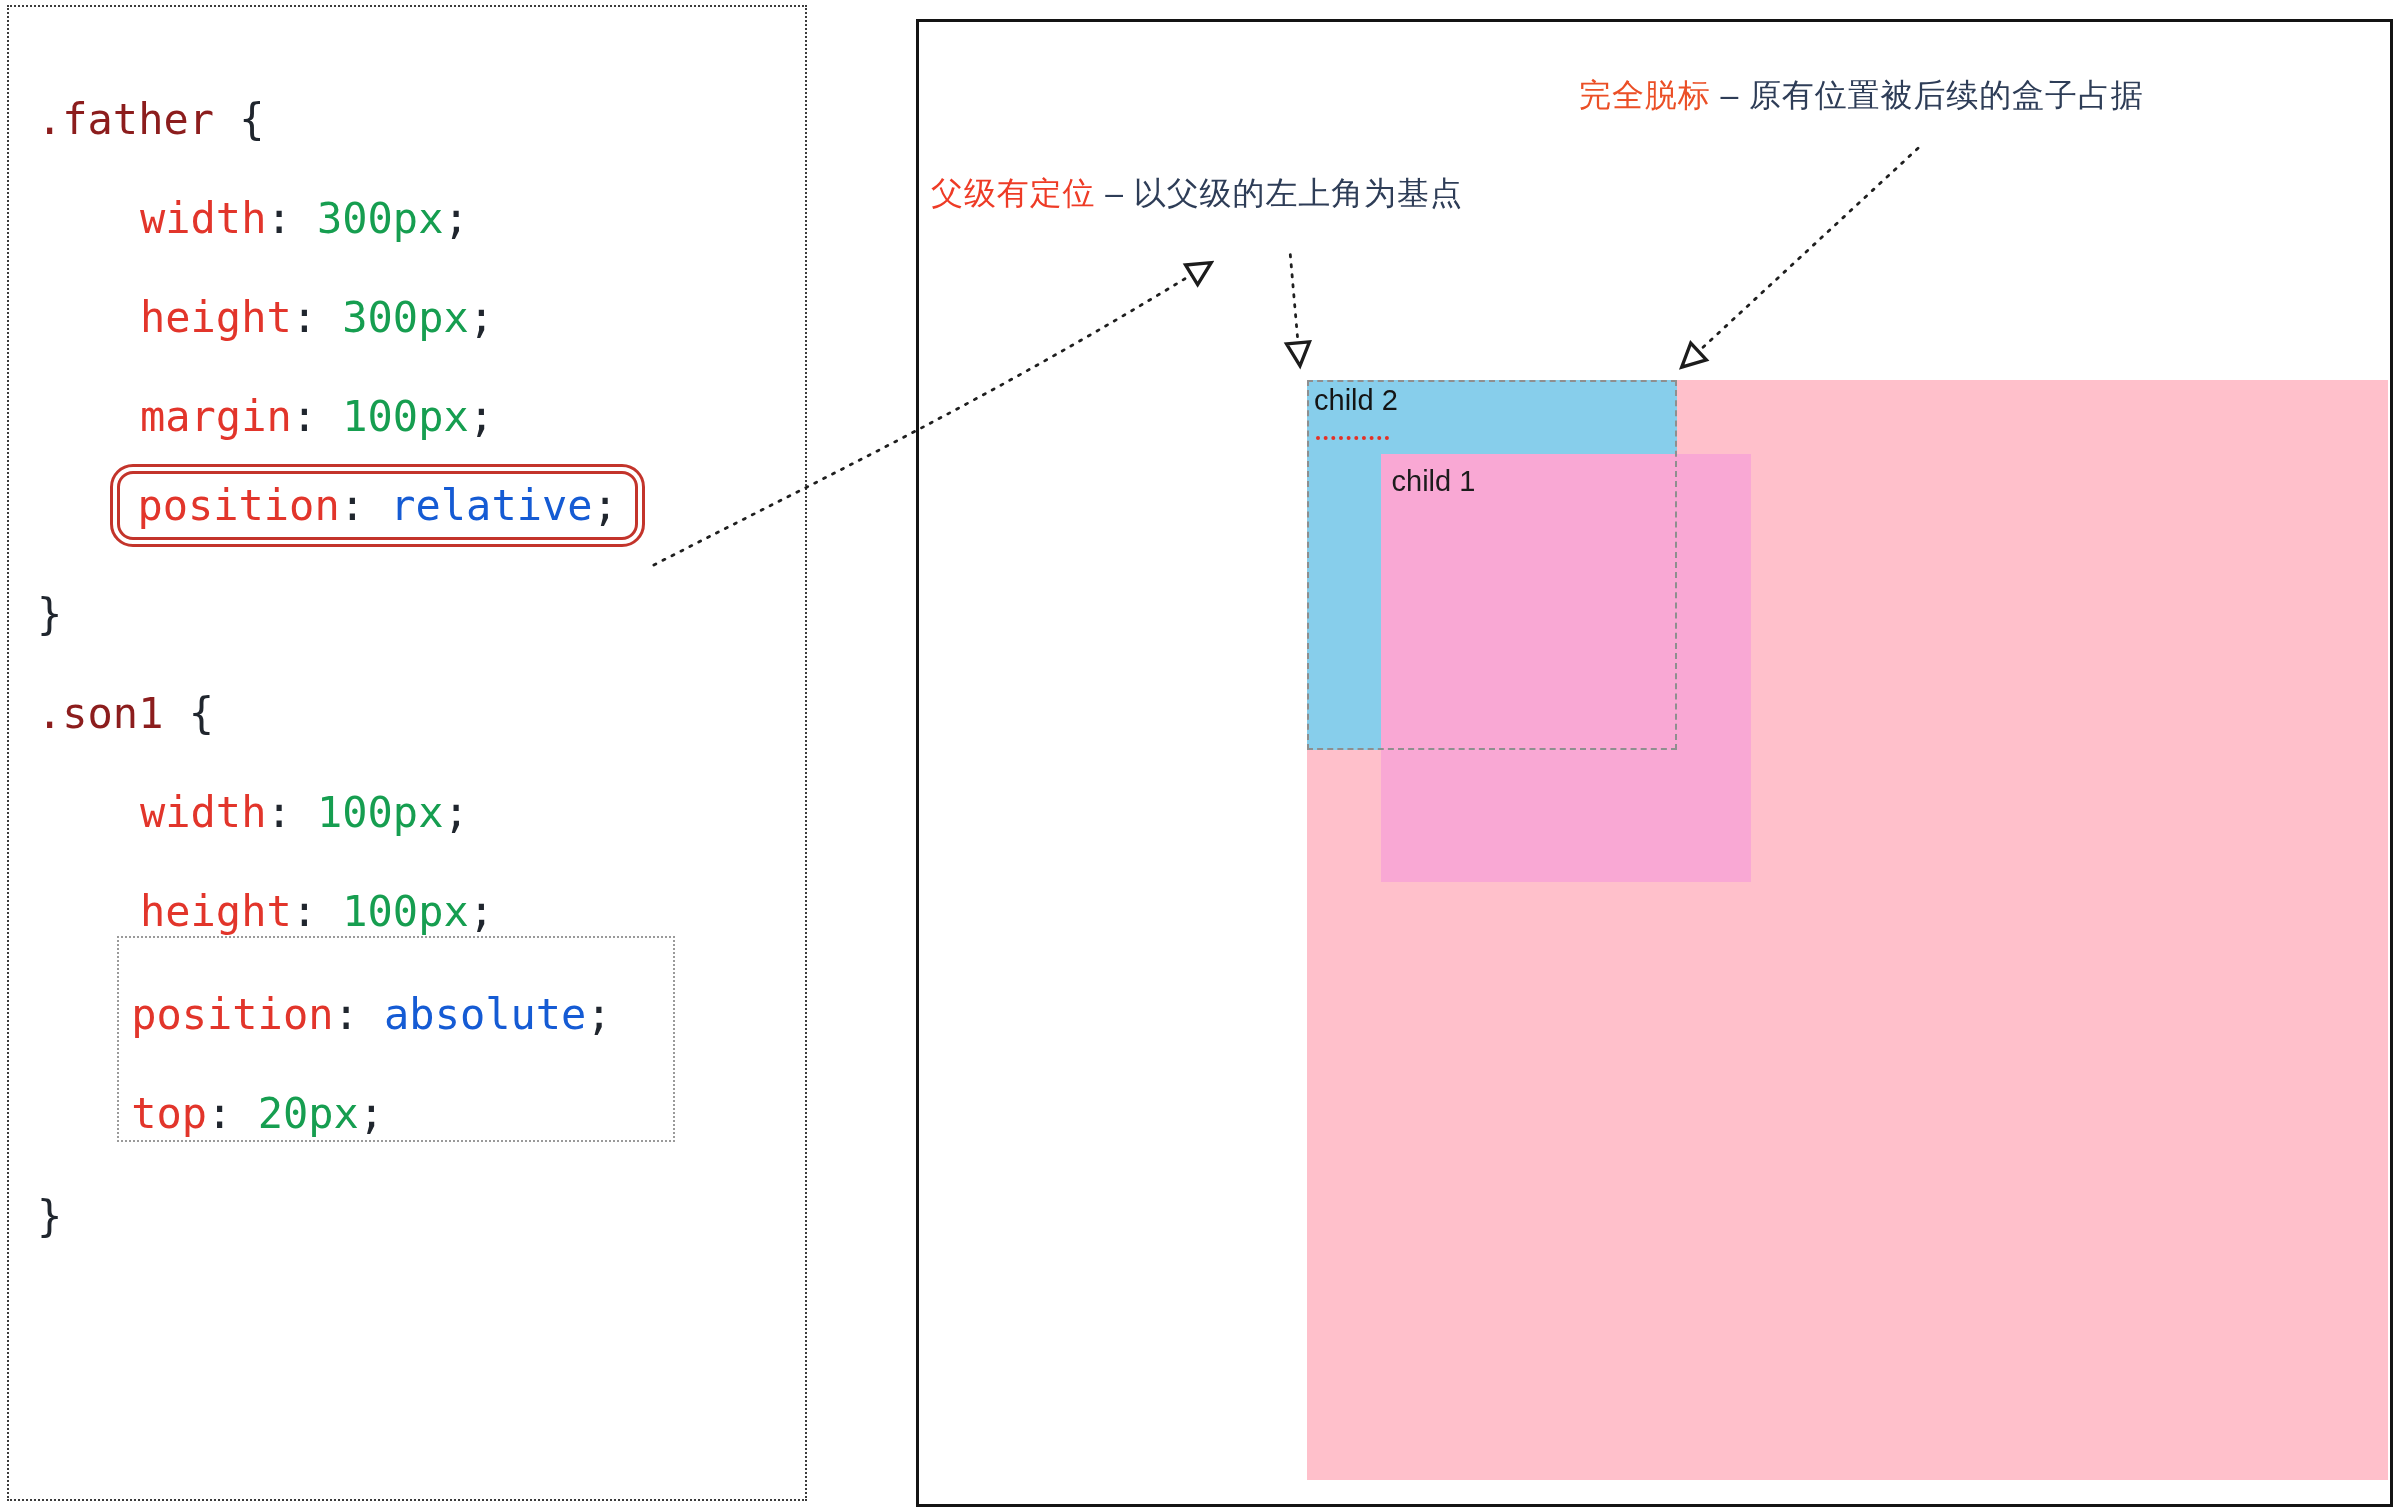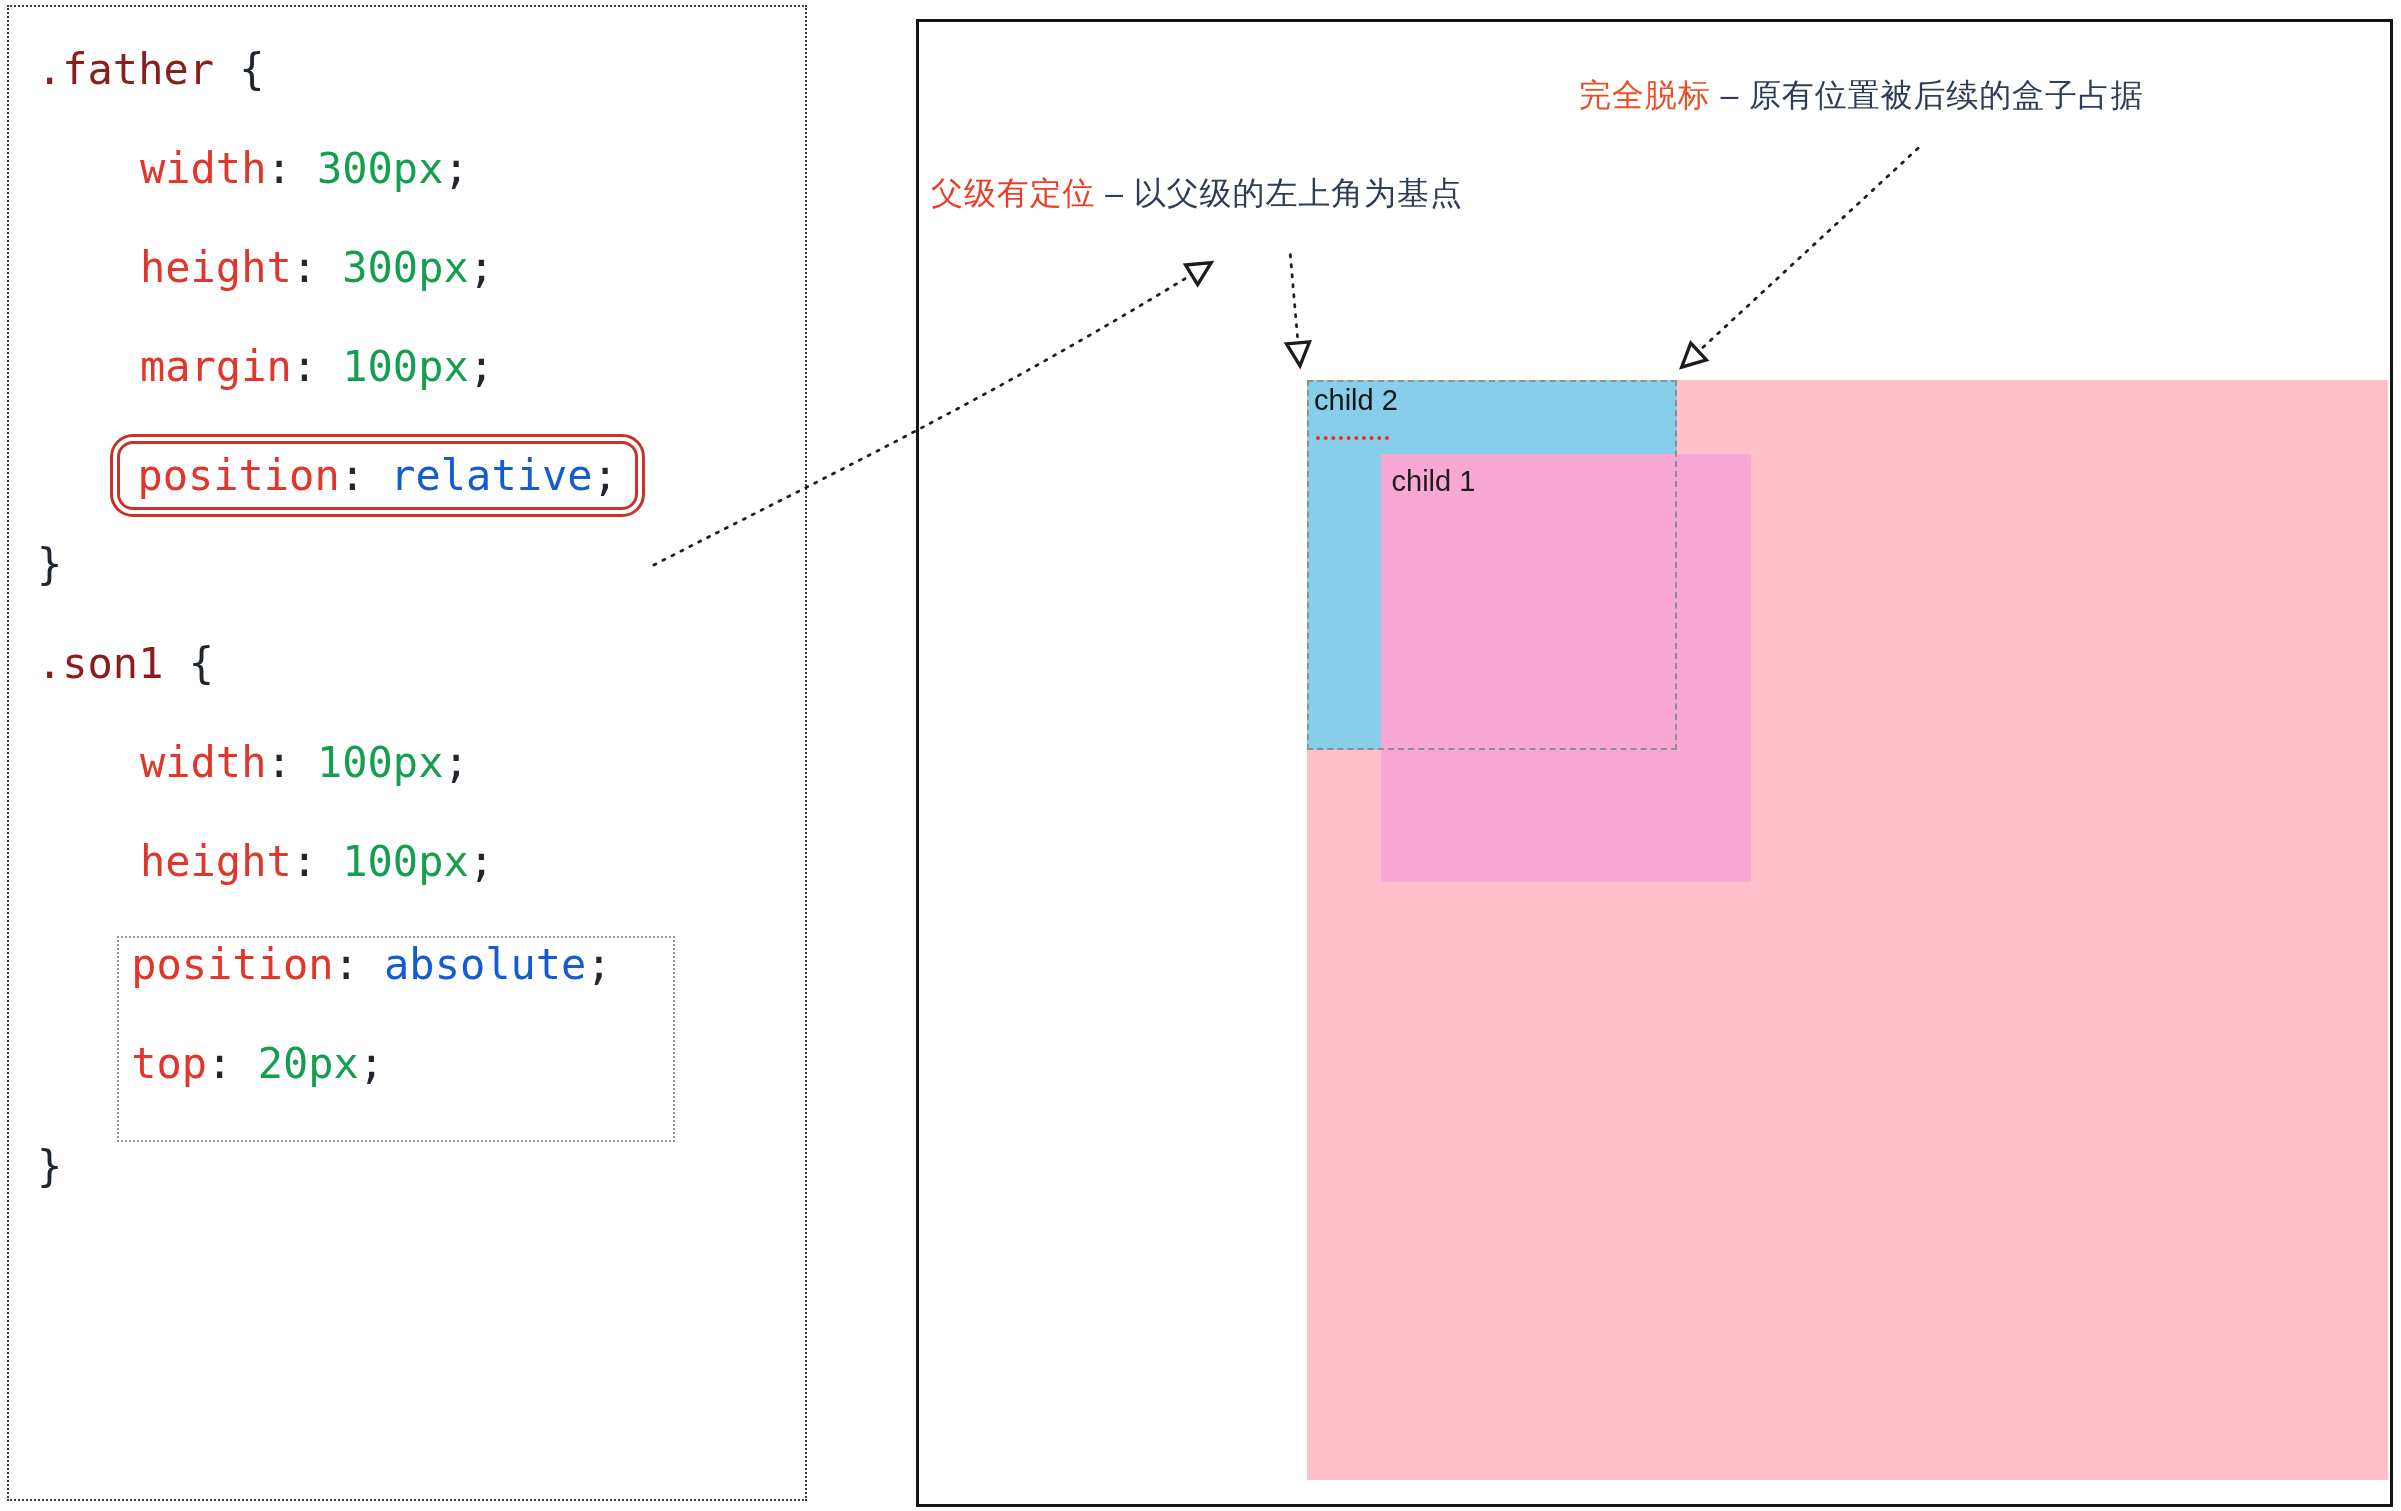--- a/index.html
+++ b/index.html
@@ -10,21 +10,21 @@
 
   
   .code-panel{
     position:absolute;left:7px;top:5.2px;width:800px;height:1496px;
     border:2.6px dotted #3c3c3c;box-sizing:border-box;
     padding:38px 0 0 28px;
     font-family:"DejaVu Sans Mono","Liberation Mono",monospace;
     font-size:42px;
     background:#ffffff;
   }
-  .code-line{height:99px;display:flex;align-items:flex-start;white-space:pre;}
+  .code-line{height:99px;display:flex;align-items:flex-end;white-space:pre;}
   .code-line.indent{padding-left:103px;}
   .line-content{white-space:pre;}
   .tok-sel{color:#8c1d1d;}
   .tok-prop{color:#e2352b;}
   .tok-val{color:#169e50;}
   .tok-name{color:#155bd4;}
   .tok-plain{color:#20262e;}
   .red-double-box{
     display:inline-block;border:3.5px solid #c3342b;outline:3.5px solid #c3342b;
     outline-offset:4.4px;border-radius:16px;padding:7px 17.4px;margin-left:80px;

